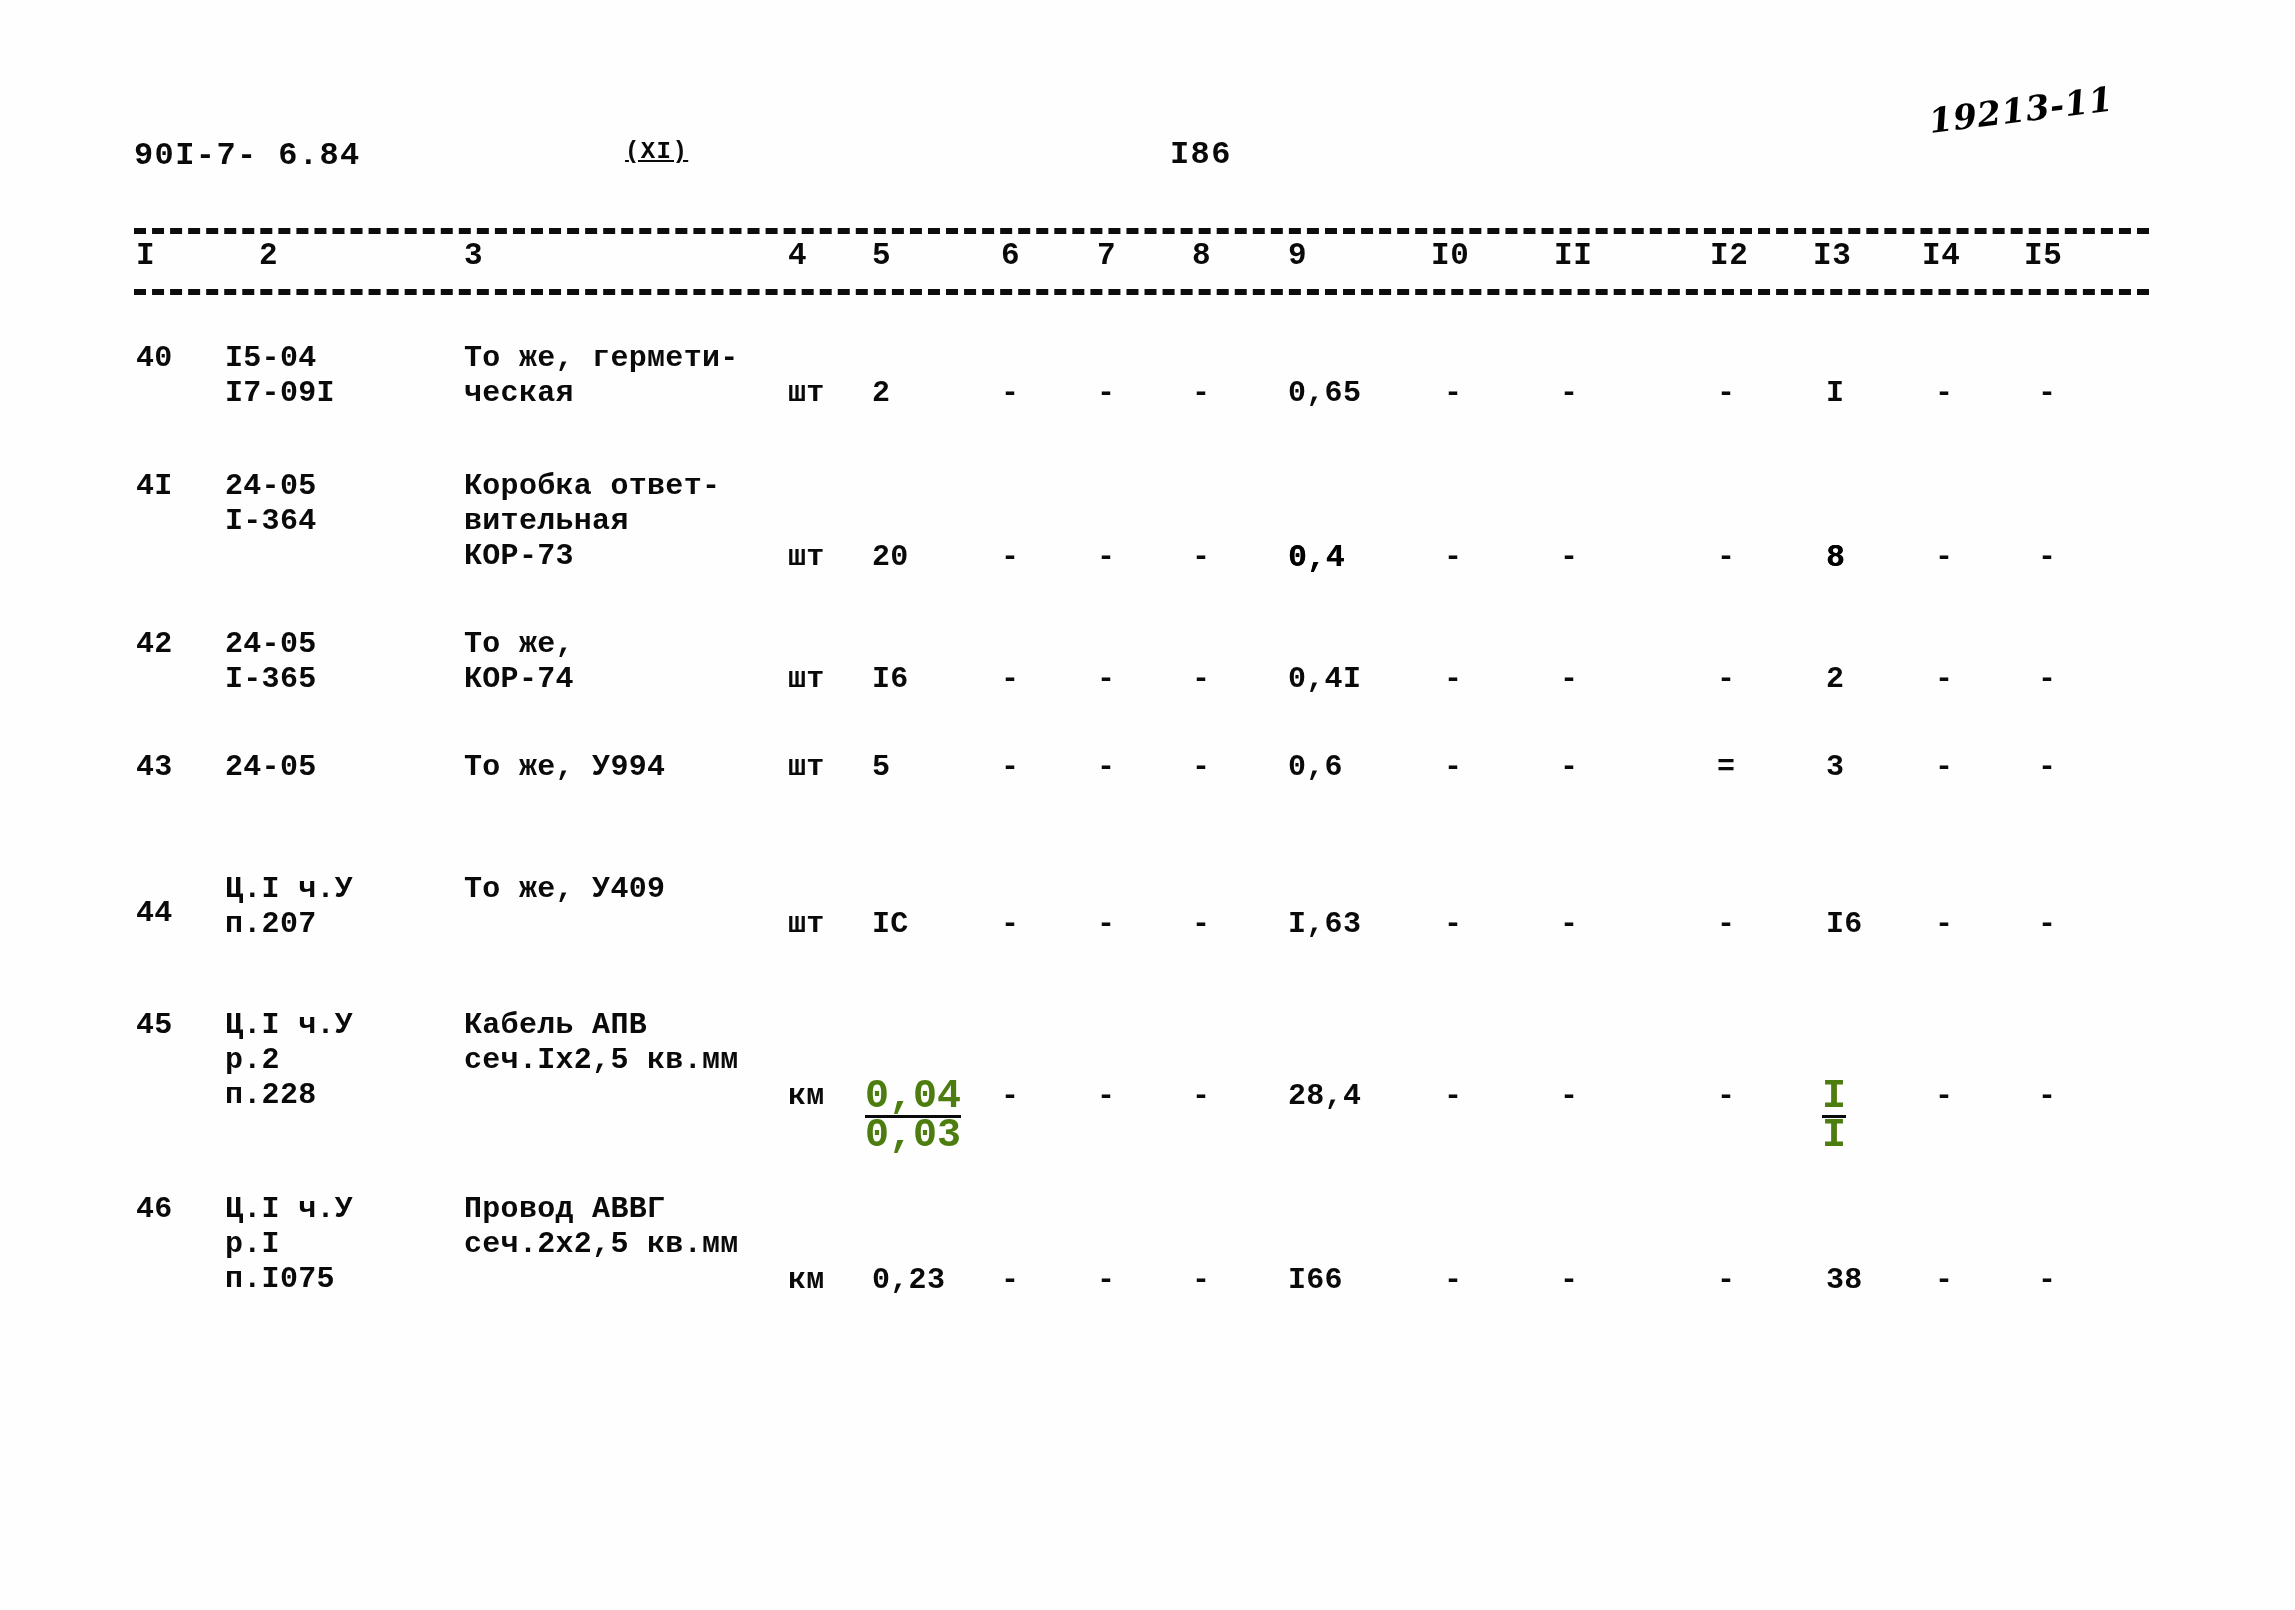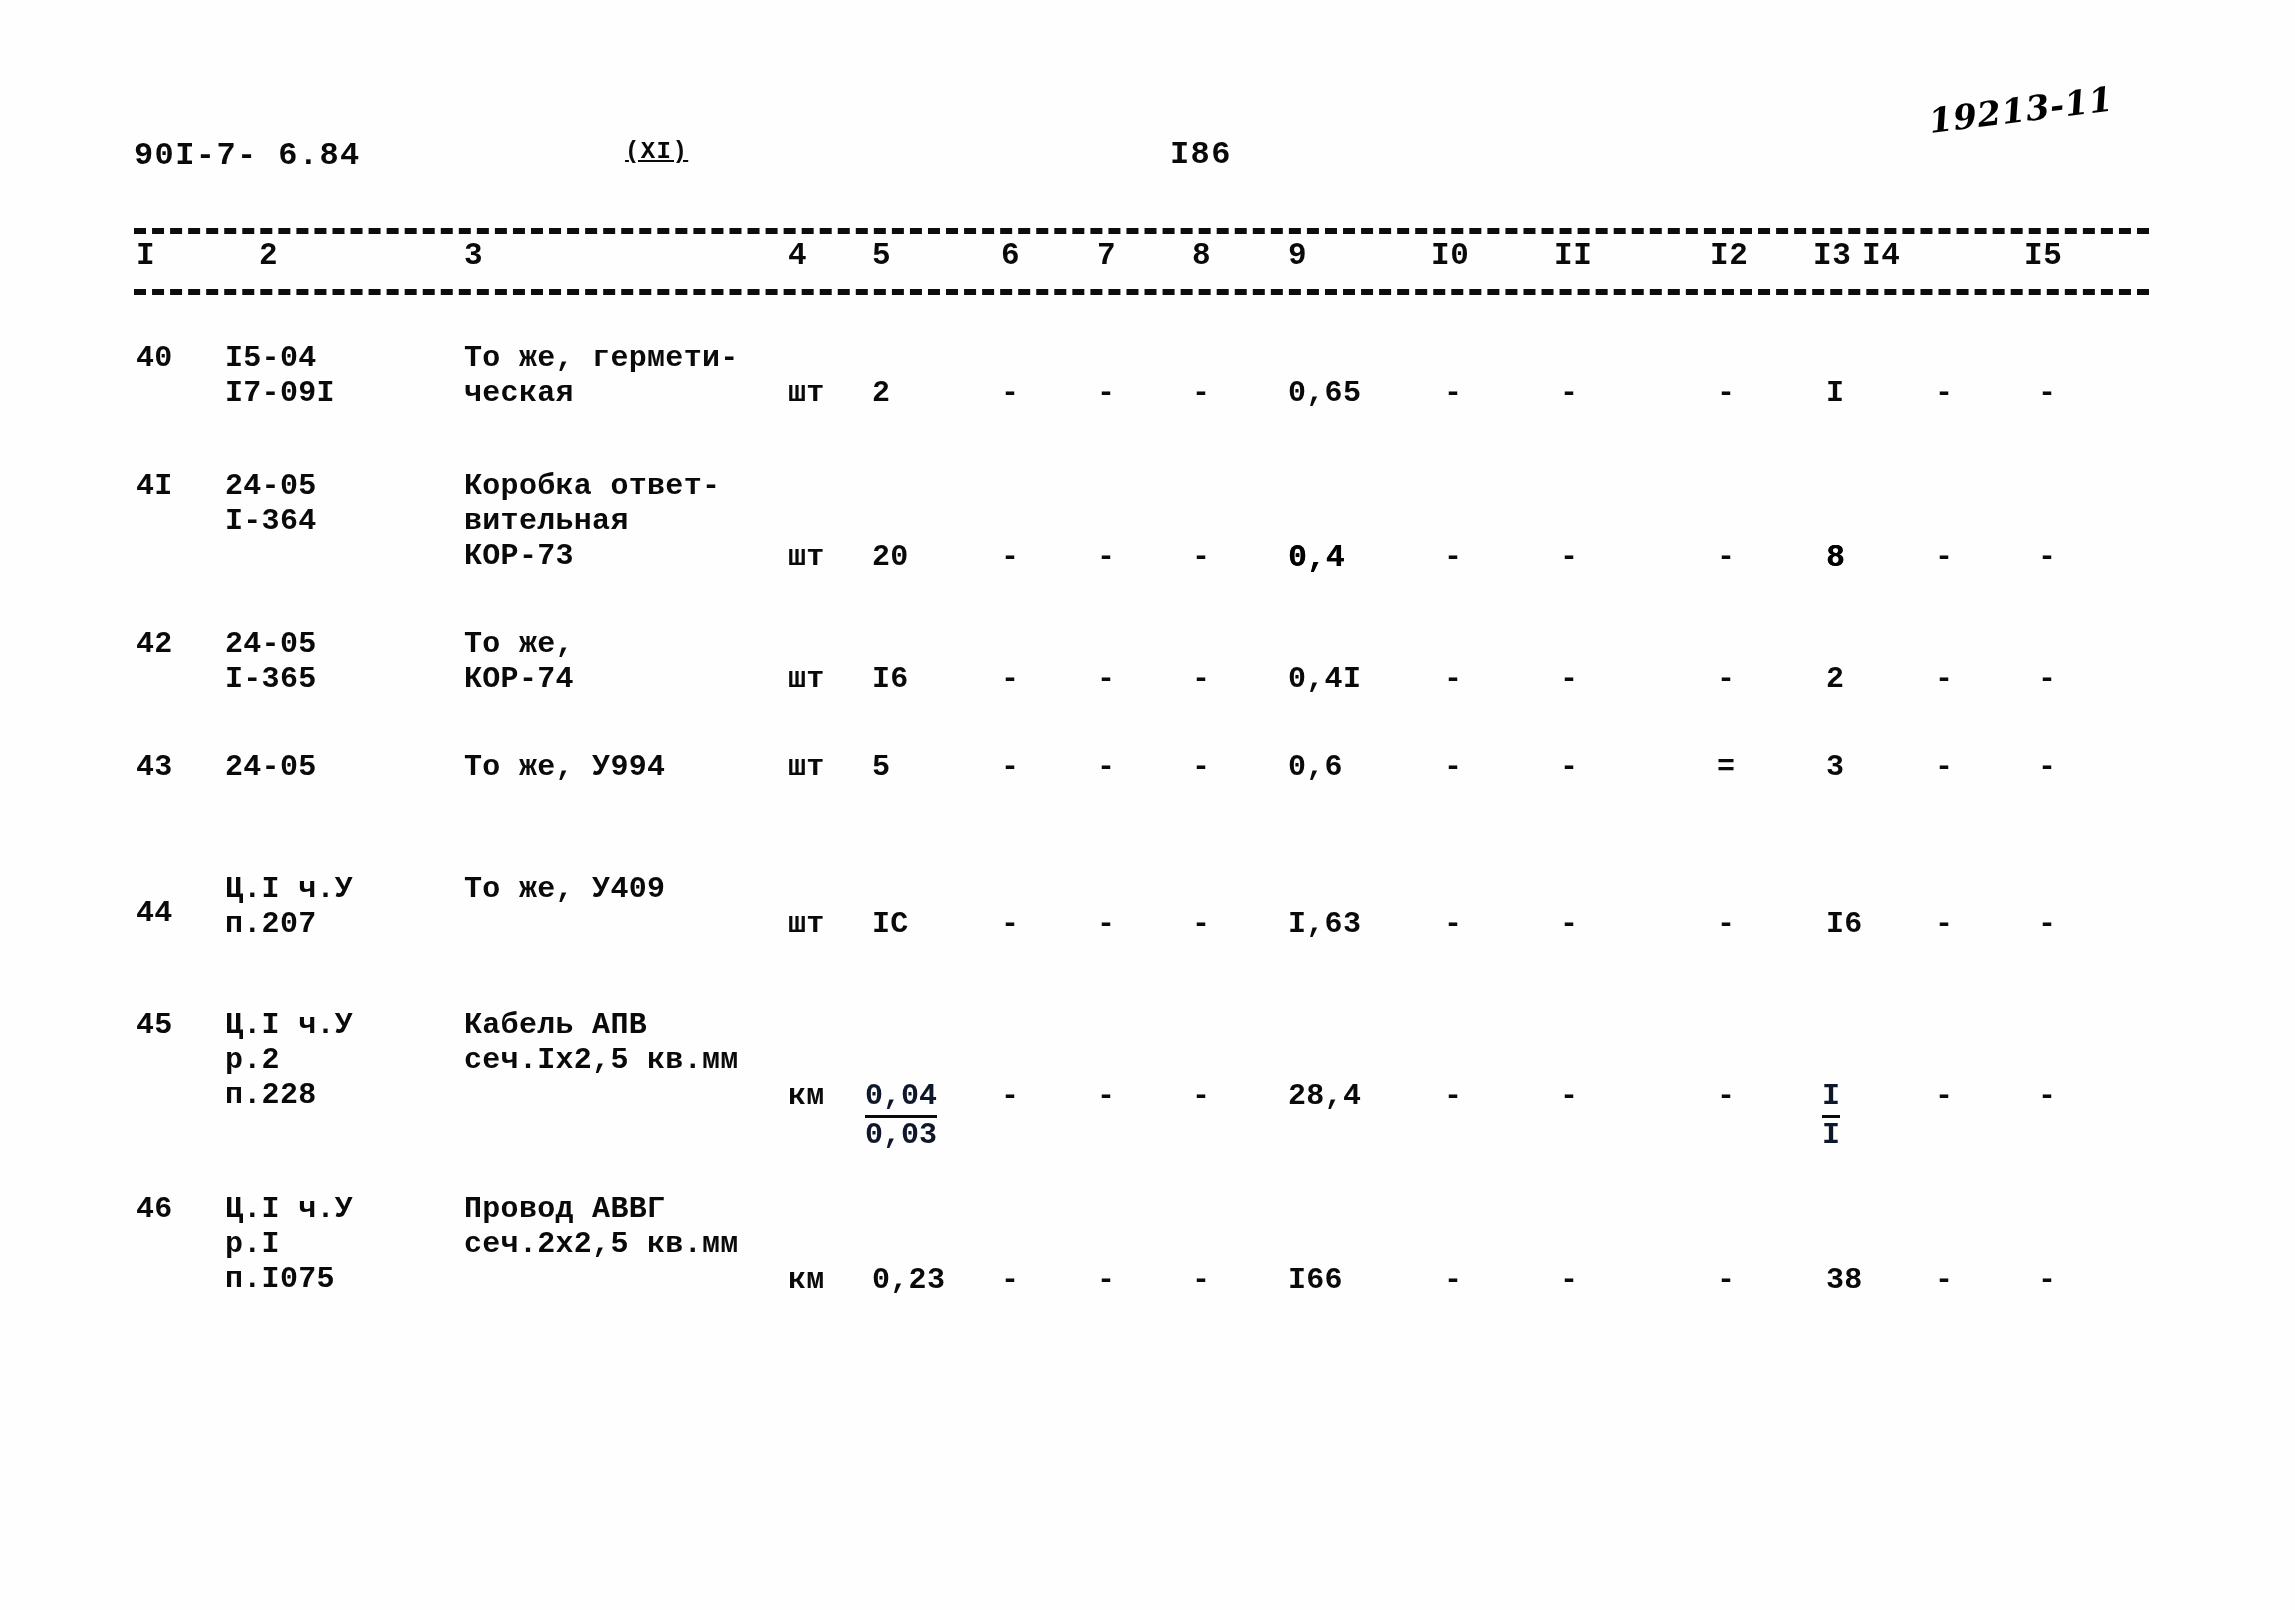--- a/index.html
+++ b/index.html
@@ -127,23 +127,23 @@
   .c-name  { width: 436px; text-align: left; }
   .c-unit  { width: 75px; text-align: left; }
   .c-val   { width: 130px; text-align: left; }
 
   
   .frac {
     position: absolute;
     text-align: center;
     font-family: "Liberation Mono", "DejaVu Sans Mono", monospace;
     font-weight: 700;
-    font-size: 30px;
+    font-size: 40px;
     line-height: 35px;
-    color: #0f172a;
+    color: #4d7c0f;
     white-space: pre;
   }
   .frac .num {
     display: block;
     border-bottom: 3.4px solid #0a0a0a;
     padding-bottom: 1.4px;
   }
   .frac .den {
     display: block;
     padding-top: 0;
@@ -172,21 +172,21 @@
       <div class="colnum tw" style="left: 788px;">4</div>
       <div class="colnum tw" style="left: 872px;">5</div>
       <div class="colnum tw" style="left: 1001px;">6</div>
       <div class="colnum tw" style="left: 1097px;">7</div>
       <div class="colnum tw" style="left: 1192px;">8</div>
       <div class="colnum tw" style="left: 1288px;">9</div>
       <div class="colnum tw" style="left: 1431px;">I0</div>
       <div class="colnum tw" style="left: 1554px;">II</div>
       <div class="colnum tw" style="left: 1710px;">I2</div>
       <div class="colnum tw" style="left: 1813px;">I3</div>
-      <div class="colnum tw" style="left: 1862px; text-align: right;">I4</div>
+      <div class="colnum tw" style="left: 1922px; text-align: right;">I4</div>
       <div class="colnum tw" style="left: 2024px;">I5</div>
     </div>
 
   <div id="rows">
       <div class="row" style="top: 341px;">
         <div class="cell c-num" style="left: 136px; top: 0px;">40</div>
         <div class="cell c-code" style="left: 225px; top: 0px;">I5-04
 I7-09I</div>
         <div class="cell c-name" style="left: 464px; top: 0px;">То же, гермети-
 ческая</div>

